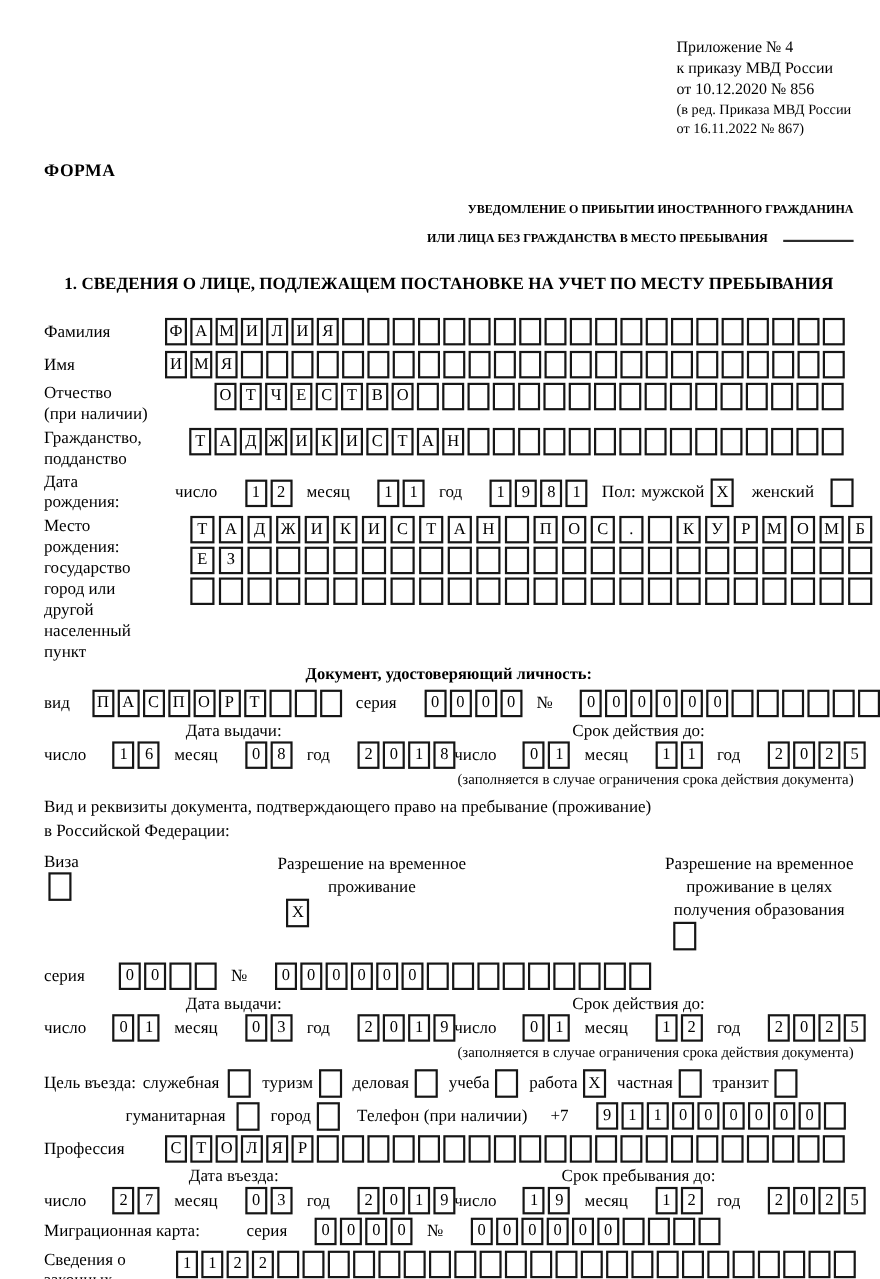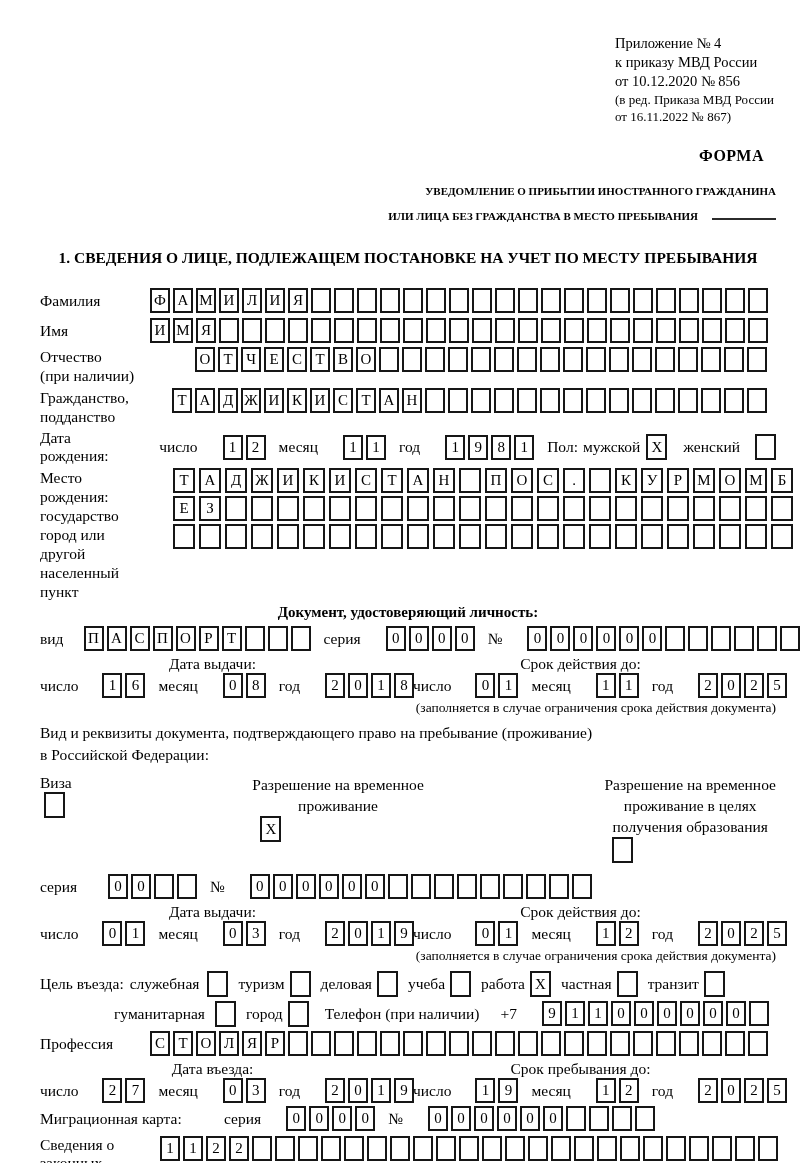--- a/index.html
+++ b/index.html
@@ -4,21 +4,21 @@
 <style>
   html,body{margin:0;padding:0;background:#fff;}
   body{width:800px;height:1163px;overflow:hidden;color:#000;
        font-family:"Liberation Serif","DejaVu Serif",serif;font-size:15.5px;}
   .page{padding:34px 24px 10px 40px;box-sizing:border-box;width:800px;}
 
   
   .hdr{margin-left:575px;white-space:nowrap;line-height:19px;font-size:14.5px;}
   .hdr .amend{font-size:13px;line-height:17px;}
   .hdr .amend:first-of-type{margin-top:4px;}
-  .forma{text-align:right;padding-right:12px;font-weight:bold;font-size:16px;margin-top:22px;letter-spacing:.5px;}
+  .forma{padding-right:12px;font-weight:bold;font-size:16px;margin-top:22px;letter-spacing:.5px;}
 
   
   .title{text-align:right;font-weight:bold;font-size:11px;line-height:25px;margin-top:14px;}
   .tline{display:inline-block;width:64px;border-bottom:2.5px solid #2b2b2b;margin-left:14px;height:14px;}
   .sec{text-align:center;font-weight:bold;font-size:15.5px;margin-top:20px;}
 
   
   .frm{margin-top:20px;}
   .row{display:flex;align-items:center;margin-bottom:3px;min-height:27px;}
   .rowtop{display:flex;align-items:flex-start;margin-bottom:3px;}

